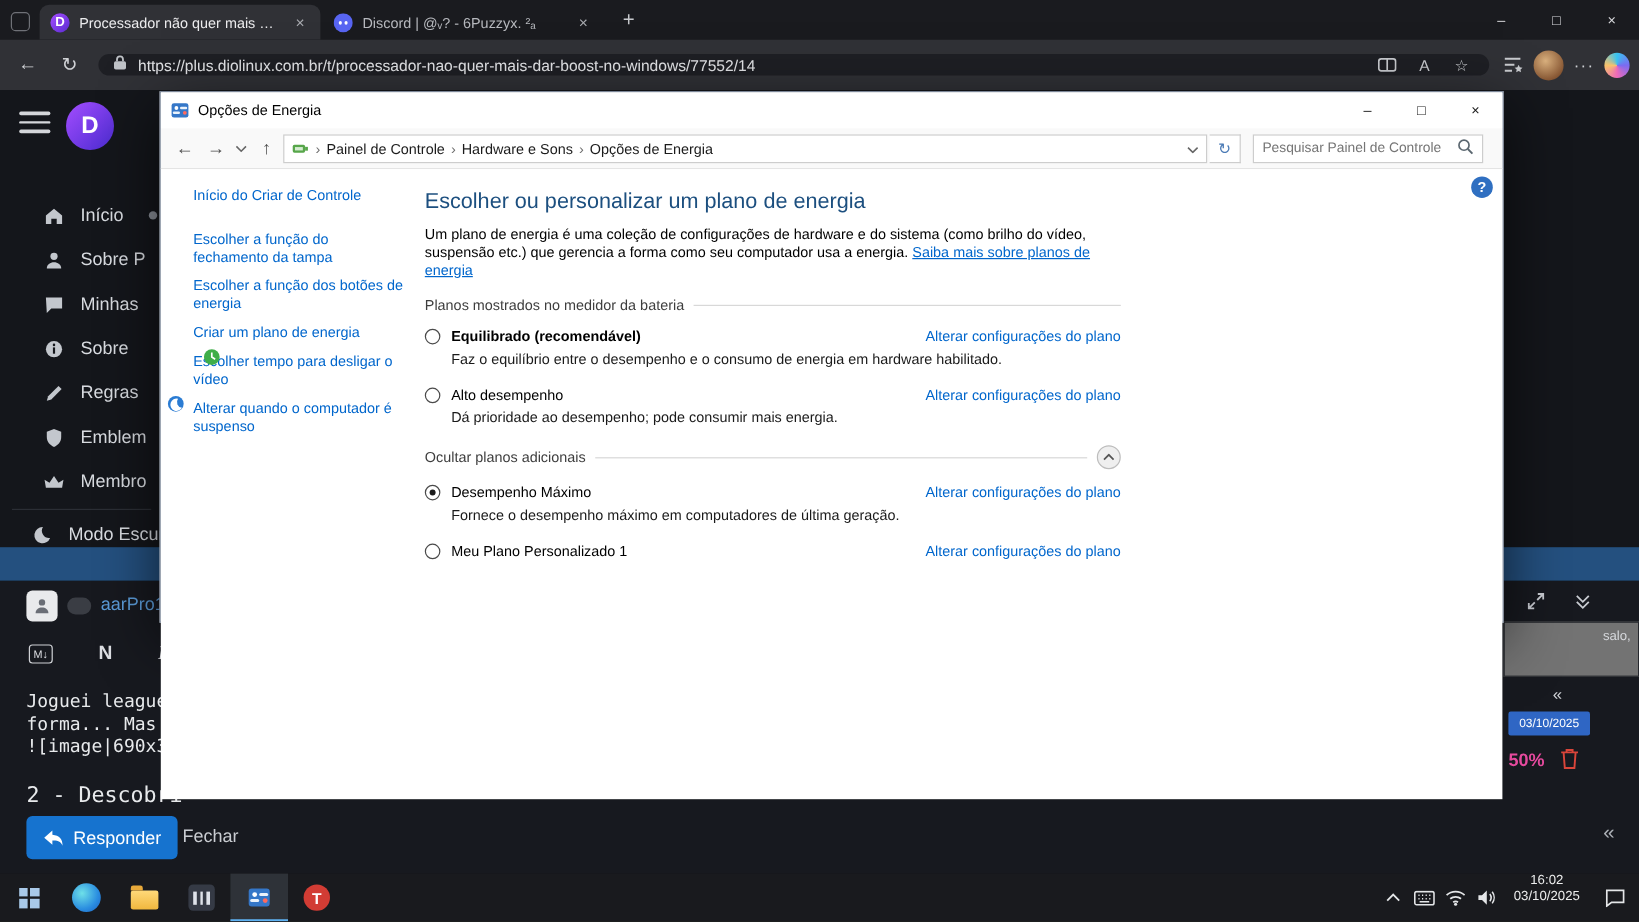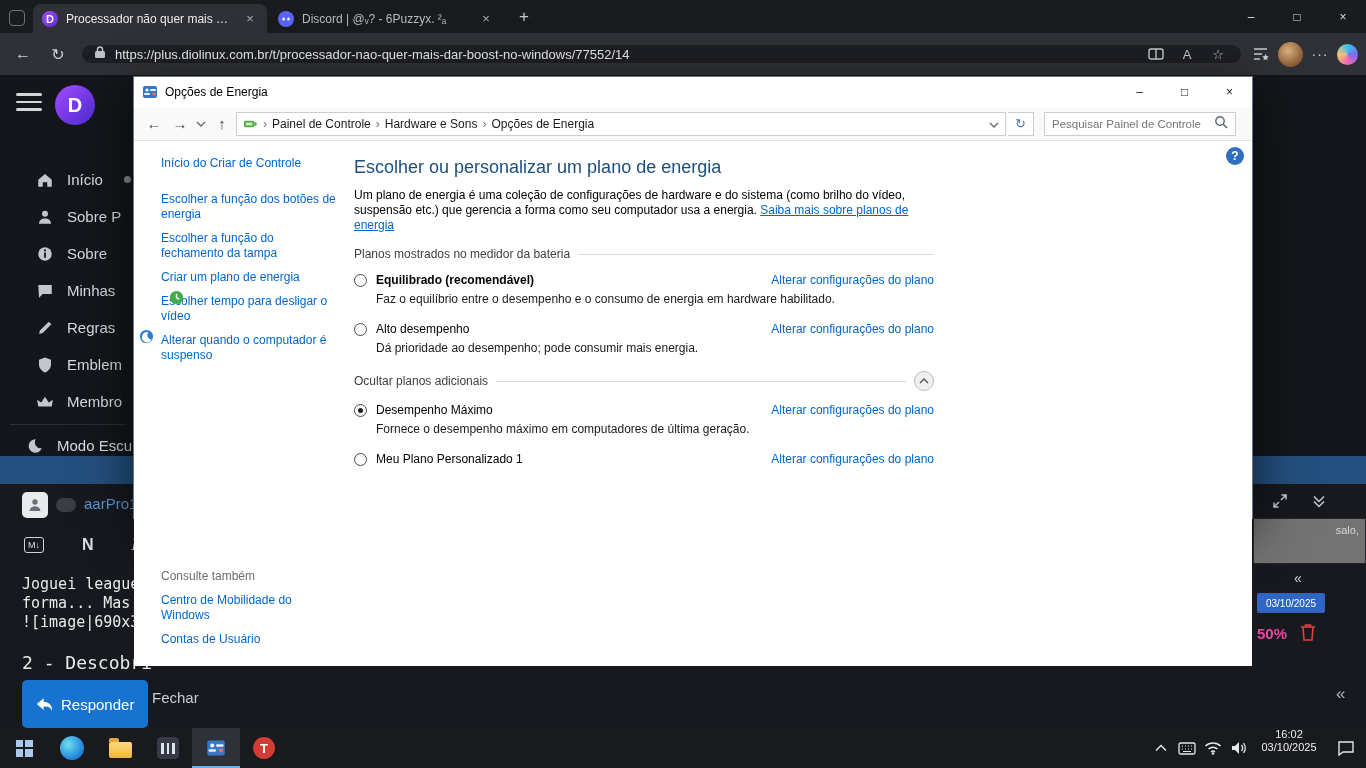--- a/index.html
+++ b/index.html
@@ -48,21 +48,21 @@
   .c-flair { position:absolute; left:56px; top:14px; width:20px; height:14px; background:#3a3d44; border-radius:7px; }
   .c-user { position:absolute; left:84px; top:11px; color:#5b9bd8; font-size:15px; max-width:49px; overflow:hidden; white-space:nowrap; }
   .c-expand { position:absolute; left:1272px; top:9px; }
   .c-dbldown { position:absolute; left:1312px; top:10px; }
   .c-toolbar { position:absolute; left:24px; top:52px; display:flex; align-items:center; gap:38px; color:#dcdee2; }
   .md-box { border:1.5px solid #d0d2d6; border-radius:3px; font-size:9px; padding:2px 3px; }
   .tb-b { font-weight:bold; font-size:16px; }
   .tb-i { font-style:italic; font-size:16px; font-family:"Liberation Serif",serif; }
   .c-lines { position:absolute; left:22px; top:91px; font-family:"DejaVu Sans Mono",monospace; font-size:15px; color:#e8eaec; line-height:19px; white-space:nowrap; }
   .c-line4 { position:absolute; left:22px; top:168px; font-family:"DejaVu Sans Mono",monospace; font-size:18px; color:#e8eaec; white-space:nowrap; }
-  .reply-btn { position:absolute; left:22px; top:196px; height:48px; padding:0 14px; background:#1673cf; border-radius:5px; color:#fff; font-size:15px; display:flex; align-items:center; gap:8px; }
+  .reply-btn { position:absolute; left:22px; top:196px; height:36px; padding:0 14px; background:#1673cf; border-radius:5px; color:#fff; font-size:15px; display:flex; align-items:center; gap:8px; }
   .close-composer { position:absolute; left:152px; top:205px; color:#c9ccd1; font-size:15px; }
   .collapse-left { position:absolute; left:1336px; top:200px; color:#aeb2b8; font-size:17px; }
   .c-thumb { position:absolute; left:1253px; top:34px; width:113px; height:46px; background:#737373; border:1px solid #26282e; }
   .c-thumb span { position:absolute; right:6px; top:5px; color:#d6d8dc; font-size:11px; }
   .tl-chev { position:absolute; left:1294px; top:86px; color:#cfd2d6; font-size:14px; }
   .date-chip { position:absolute; left:1257px; top:109px; width:68px; height:20px; background:#2f66c4; border-radius:2px; color:#fff; font-size:10px; display:grid; place-items:center; }
   .img-scale { position:absolute; left:1257px; top:141px; color:#e64a9e; font-weight:bold; font-size:15px; }
   .img-trash { position:absolute; left:1300px; top:139px; }
 
   
@@ -209,31 +209,31 @@
       </div>
       <div class="fnav-item">
         <svg class="nico" viewBox="0 0 24 24">
             <circle cx="12" cy="7.5" r="4"></circle>
             <path d="M4 21c0-4.5 3.8-7 8-7s8 2.5 8 7z"></path>
           </svg>
         <span class="lbl">Sobre P</span>
       </div>
       <div class="fnav-item">
         <svg class="nico" viewBox="0 0 24 24">
+            <path d="M3 4h18v12H9l-5 5z"></path>
+          </svg>
+        <span class="lbl">Minhas</span>
+      </div>
+      <div class="fnav-item">
+        <svg class="nico" viewBox="0 0 24 24">
             <circle cx="12" cy="12" r="9"></circle>
             <rect x="10.8" y="10" width="2.4" height="7" fill="#14161b"></rect>
             <circle cx="12" cy="7.2" r="1.4" fill="#14161b"></circle>
           </svg>
         <span class="lbl">Sobre</span>
-      </div>
-      <div class="fnav-item">
-        <svg class="nico" viewBox="0 0 24 24">
-            <path d="M3 4h18v12H9l-5 5z"></path>
-          </svg>
-        <span class="lbl">Minhas</span>
       </div>
       <div class="fnav-item">
         <svg class="nico" viewBox="0 0 24 24">
             <path d="M4 20l1.5-5L17 3.5 20.5 7 9 18.5z"></path>
           </svg>
         <span class="lbl">Regras</span>
       </div>
       <div class="fnav-item">
         <svg class="nico" viewBox="0 0 24 24">
             <path d="M12 2l8 3v6c0 5.5-3.5 9-8 11-4.5-2-8-5.5-8-11V5z"></path>
@@ -380,32 +380,27 @@
           <circle cx="8" cy="8" r="7" fill="#2b7cd3"></circle>
           <path d="M10 3.5a5.5 5.5 0 1 0 3.5 8A5 5 0 0 1 10 3.5z" fill="#fff"></path>
         </svg>
     </div>
 
     <div class="cpl-body">
       <div class="help-btn">?</div>
 
       <div class="cpl-side">
         <a class="side-link first">Início do Criar de Controle</a>
+        <a class="side-link">Escolher a função do fechamento da tampa</a>
         <a class="side-link">Escolher a função dos botões de energia</a>
-        <a class="side-link">Escolher a função do fechamento da tampa</a>
         <a class="side-link">Criar um plano de energia</a>
         <a class="side-link">Escolher tempo para desligar o vídeo</a>
         <a class="side-link">Alterar quando o computador é suspenso</a>
       </div>
 
-      <div class="see-also">
-        <div class="see-also-title">Consulte também</div>
-        <a class="side-link">Centro de Mobilidade do Windows</a>
-        <a class="side-link">Contas de Usuário</a>
-      </div>
 
       <div class="cpl-main">
         <h1 class="cpl-h1">Escolher ou personalizar um plano de energia</h1>
         <p class="intro"><span>Um plano de energia é uma coleção de configurações de hardware e do sistema (como brilho do vídeo, suspensão etc.) que gerencia a forma como seu computador usa a energia.</span> <a>Saiba mais sobre planos de energia</a></p>
 
         <div class="group-header">
           <span>Planos mostrados no medidor da bateria</span>
           <span class="group-line"></span>
         </div>
 

